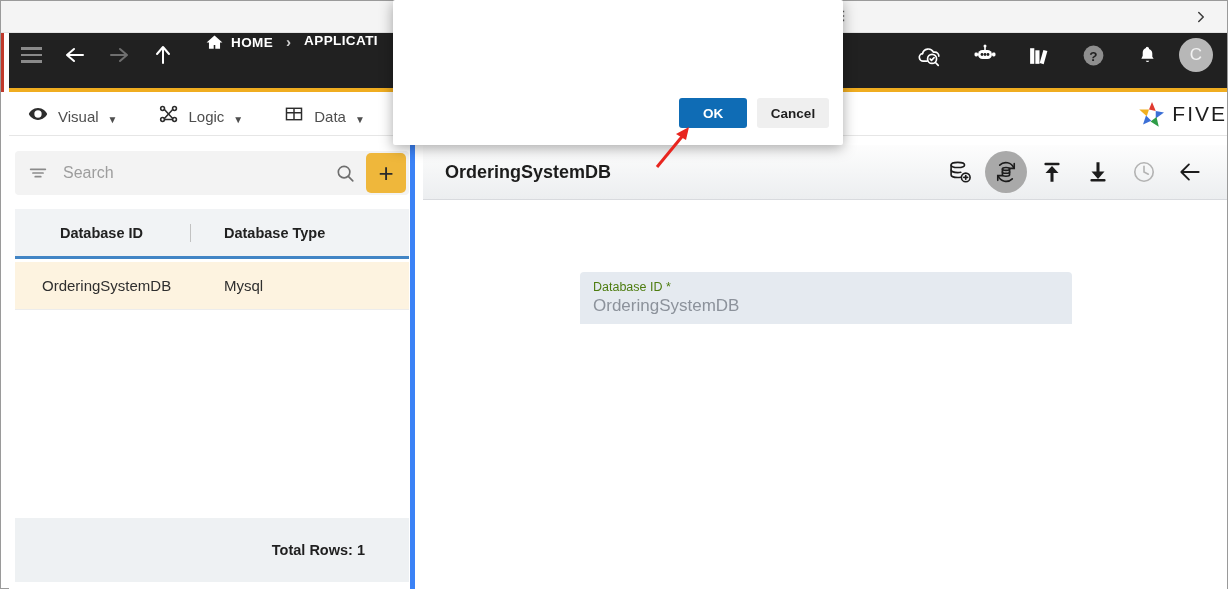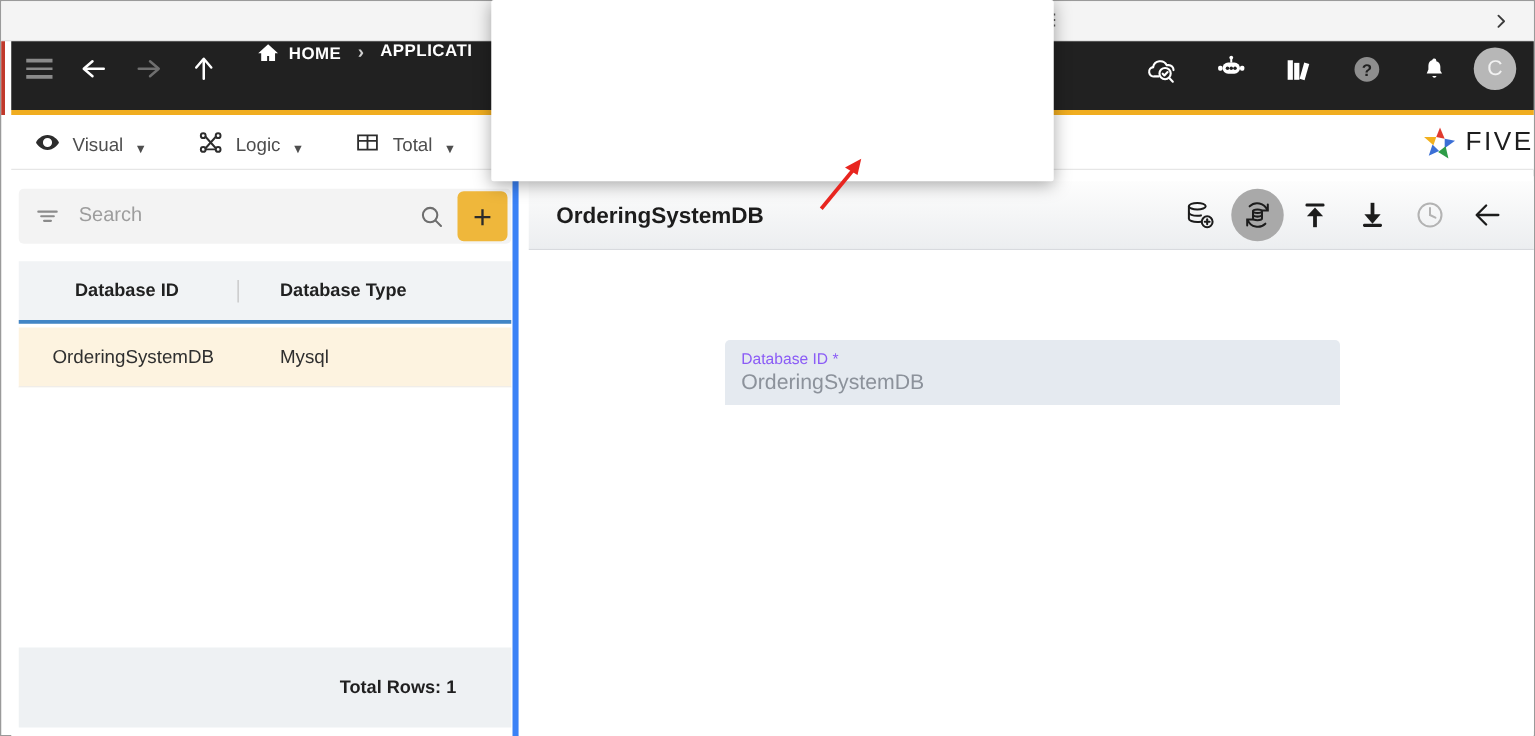--- a/index.html
+++ b/index.html
@@ -184,21 +184,21 @@
   }
   .form-area {
     position: absolute; left: 8px; top: 59px; width: 804px; height: 385px;
     background: #ffffff;
   }
   .field {
     position: absolute; left: 157px; top: 72px; width: 492px; height: 52px;
     background: #e5eaf0; border-radius: 4px 4px 0 0;
     padding: 8px 0 0 13px;
   }
-  .field-label { font-size: 12.5px; color: #8b5cf6; display:block; }
+  .field-label { font-size: 12.5px; color: #4d7c0f; display:block; }
   .field-value { font-size: 17px; color: #8c929b; display:block; margin-top: 2px; }
 
   
   .dialog {
     position: absolute; left: 392px; top: -1px; width: 450px; height: 145px;
     background: #ffffff;
     box-shadow: 0 3px 14px rgba(0,0,0,.34);
     border-radius: 2px;
     z-index: 40;
   }
@@ -361,21 +361,21 @@
       <span class="mlabel">Logic</span>
       <span class="caret">▼</span>
     </div>
     <div class="modbar-item">
       <span style="display:flex;color:#2d2d2d;">
         <svg width="22" height="22" viewBox="0 0 24 24" fill="currentColor">
             <path d="M3 5h18v14H3z" fill="currentColor"></path>
             <path d="M4.6 6.6h6.6v3.2H4.6zm8.2 0h6.6v3.2h-6.6zM4.6 11.4h6.6v6H4.6zm8.2 0h6.6v6h-6.6z" fill="#ffffff"></path>
           </svg>
       </span>
-      <span class="mlabel">Total</span>
+      <span class="mlabel">Data</span>
       <span class="caret">▼</span>
     </div>
     <div class="modbar-spacer"></div>
     <div class="five-logo">
       <span style="display:flex;">
         <svg width="30" height="30" viewBox="0 0 40 40">
           <polygon points="20,4 25,16 16,14" fill="#e03a2f"></polygon>
           <polygon points="36,18 25,26 25,16" fill="#3b6fd6"></polygon>
           <polygon points="29,37 18,30 26,24" fill="#2e9c47"></polygon>
           <polygon points="8,34 12,22 19,29" fill="#3b6fd6"></polygon>
@@ -491,20 +491,24 @@
 
     <div class="form-area">
       <div class="field">
         <span class="field-label">Database ID *</span>
         <span class="field-value">OrderingSystemDB</span>
       </div>
     </div>
   </div>
 
   <div class="dialog">
+    <div class="dialog-btns">
+      <button class="btn btn-ok">OK</button>
+      <button class="btn btn-cancel">Cancel</button>
+    </div>
   </div>
 
   <div class="annot-arrow">
     <svg width="50" height="45" viewBox="0 0 50 45">
       <line x1="8" y1="42" x2="36" y2="8" stroke="#e8251f" stroke-width="3"></line>
       <polygon points="40,2 27,9 37,15" fill="#e8251f"></polygon>
     </svg>
   </div>
 
 </div>

